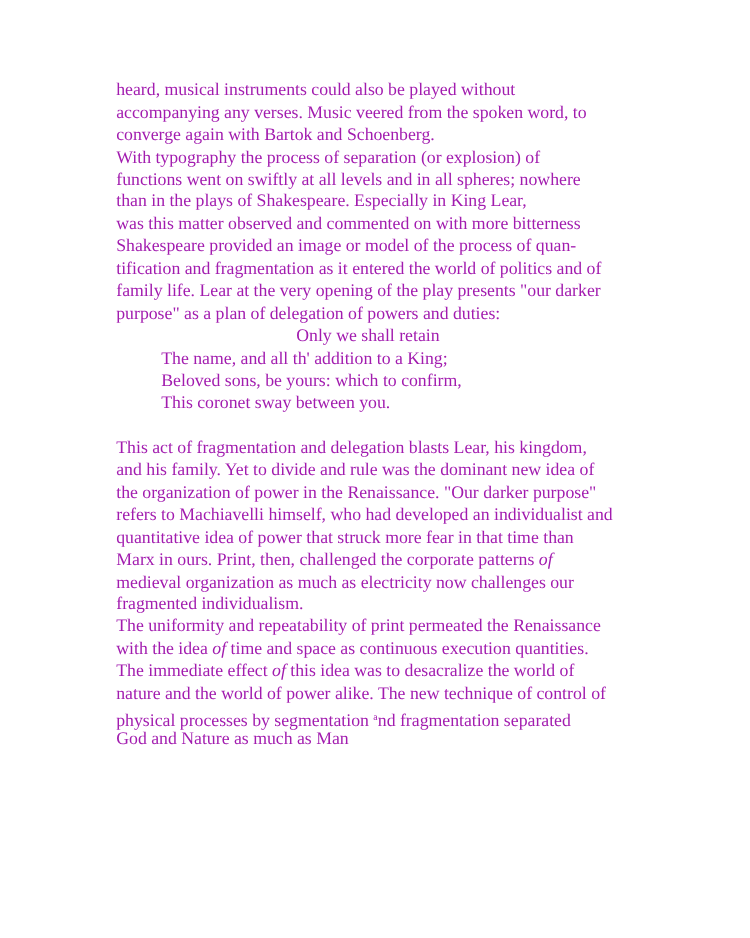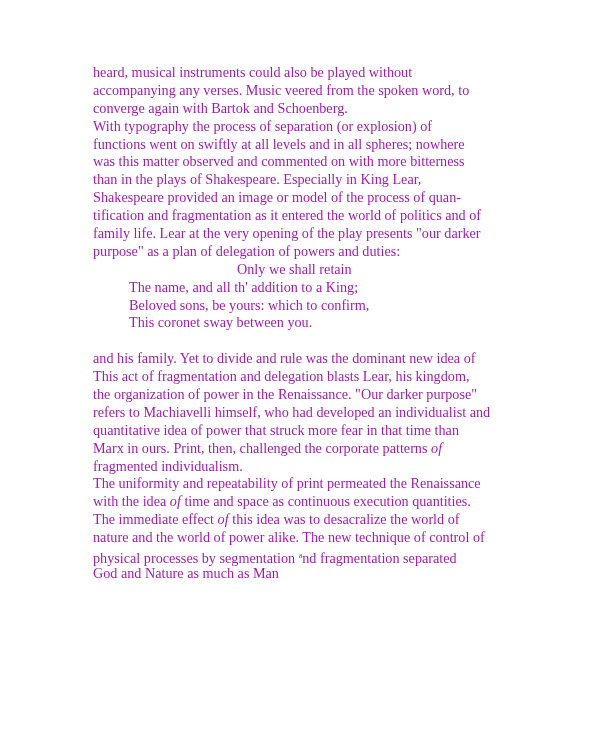--- a/index.html
+++ b/index.html
@@ -21,41 +21,42 @@
 
 <div class="page">
   <div>
     <span class="line">heard, musical instruments could also be played without</span>
     <span class="line">accompanying any verses. Music veered from the spoken word, to</span>
     <span class="line">converge again with Bartok and Schoenberg.</span>
   </div>
   <div>
     <span class="line">With typography the process of separation (or explosion) of</span>
     <span class="line">functions went on swiftly at all levels and in all spheres; nowhere</span>
+    <span class="line">than in the plays of Shakespeare. Especially in King Lear,</span>
     <span class="line">was this matter observed and commented on with more bitterness</span>
-    <span class="line">than in the plays of Shakespeare. Especially in King Lear,</span>
     <span class="line">Shakespeare provided an image or model of the process of quan-</span>
     <span class="line">tification and fragmentation as it entered the world of politics and of</span>
     <span class="line">family life. Lear at the very opening of the play presents "our darker</span>
     <span class="line">purpose" as a plan of delegation of powers and duties:</span>
   </div>
   <div>
     <span class="line verse-first">Only we shall retain</span>
     <span class="line verse">The name, and all th' addition to a King;</span>
     <span class="line verse">Beloved sons, be yours: which to confirm,</span>
     <span class="line verse">This coronet sway between you.</span>
   </div>
   <div class="gap"></div>
   <div>
+    <span class="line">This act of fragmentation and delegation blasts Lear, his kingdom,</span>
     <span class="line">and his family. Yet to divide and rule was the dominant new idea of</span>
-    <span class="line">This act of fragmentation and delegation blasts Lear, his kingdom,</span>
     <span class="line">the organization of power in the Renaissance. "Our darker purpose"</span>
     <span class="line">refers to Machiavelli himself, who had developed an individualist and</span>
     <span class="line">quantitative idea of power that struck more fear in that time than</span>
     <span class="line"><span>Marx in ours. Print, then, challenged the corporate patterns </span><span class="it">of</span></span>
+    <span class="line">medieval organization as much as electricity now challenges our</span>
     <span class="line">fragmented individualism.</span>
   </div>
   <div>
     <span class="line">The uniformity and repeatability of print permeated the Renaissance</span>
     <span class="line"><span>with the idea </span><span class="it">of</span><span> time and space as continuous execution quantities.</span></span>
     <span class="line"><span>The immediate effect </span><span class="it">of</span><span> this idea was to desacralize the world of</span></span>
     <span class="line">nature and the world of power alike. The new technique of control of</span>
     <span class="line"><span>physical processes by segmentation </span><span class="sup">a</span><span>nd fragmentation separated</span></span>
     <span class="line">God and Nature as much as Man</span>
   </div>

